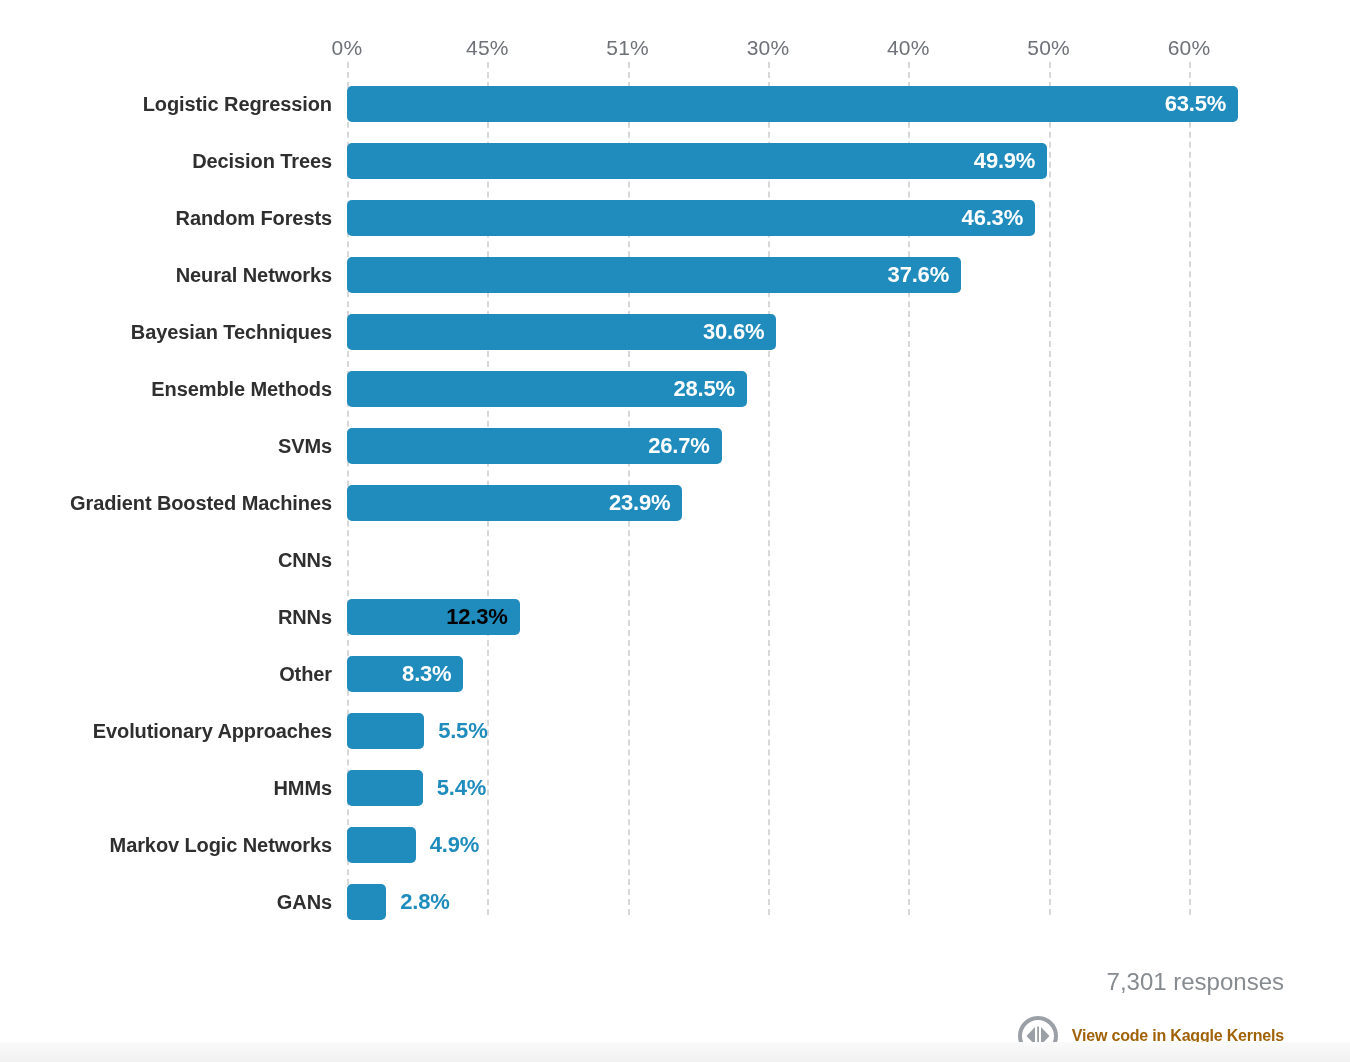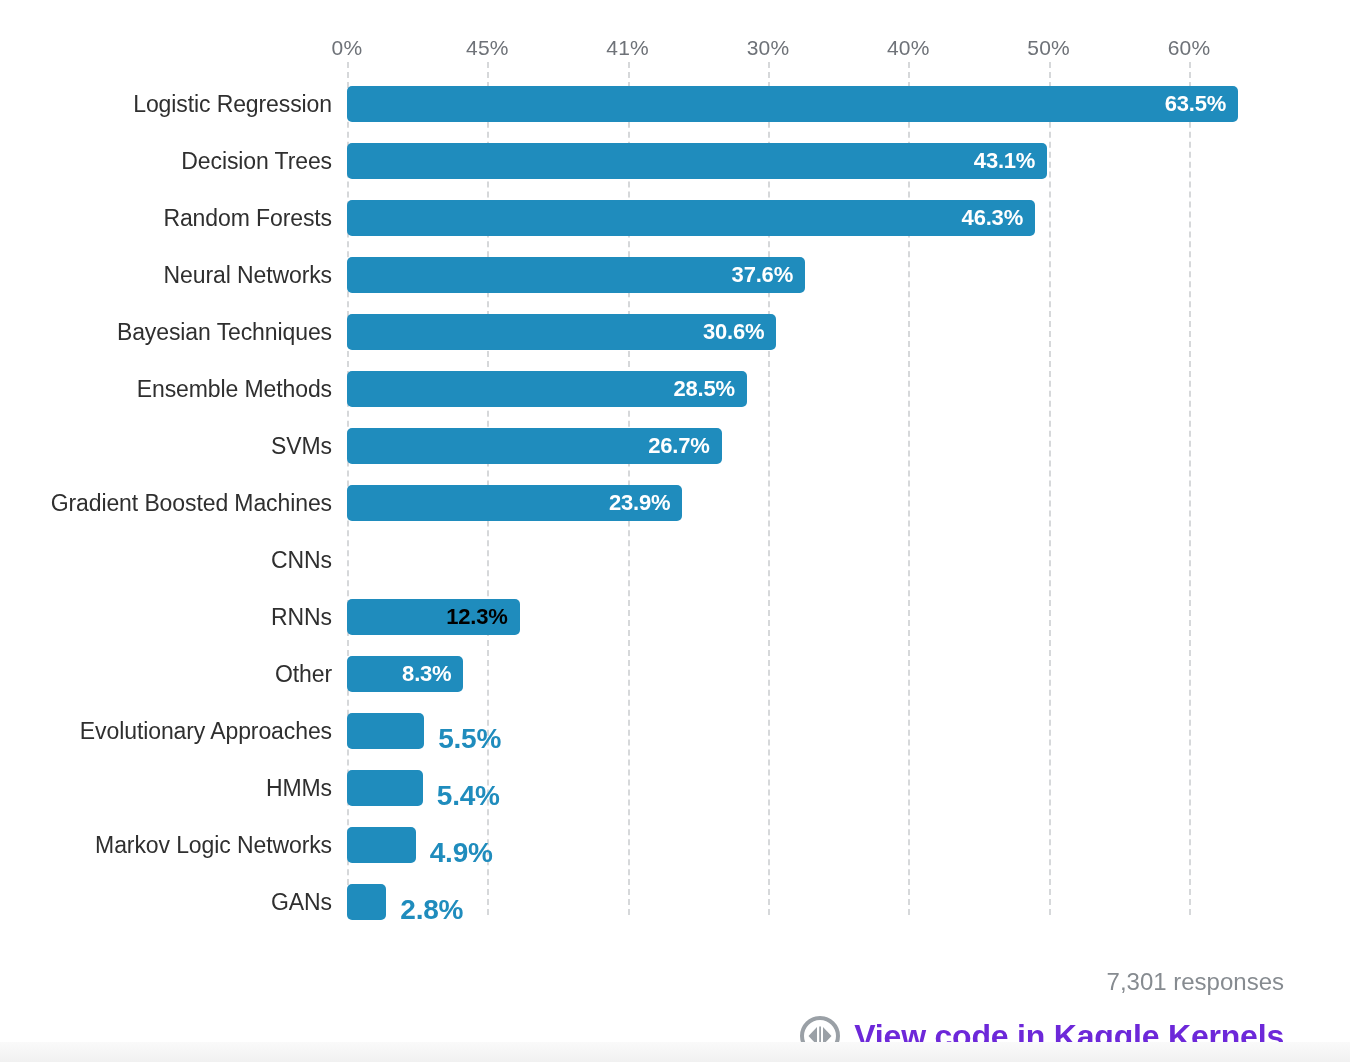--- a/index.html
+++ b/index.html
@@ -60,22 +60,22 @@
     left: 0;
     width: 1350px;
     height: 36px;
   }
   .cat-label {
     position: absolute;
     right: 1018px; 
     top: 0;
     height: 36px;
     line-height: 36px;
-    font-size: 23px;
-    font-weight: 400;
+    font-size: 20px;
+    font-weight: 700;
     color: #2f2f2f;
     white-space: nowrap;
     text-align: center;
     letter-spacing: -0.1px;
   }
   .bar {
     position: absolute;
     left: 347px;
     top: 0;
     height: 36px;
@@ -90,24 +90,24 @@
     height: 36px;
     line-height: 36px;
     font-size: 22px;
     font-weight: 700;
     color: #ffffff;
     white-space: nowrap;
     letter-spacing: -0.2px;
   }
   .bar-value-outside {
     position: absolute;
-    top: 8px;
+    top: 0;
     height: 36px;
     line-height: 36px;
-    font-size: 28px;
+    font-size: 22px;
     font-weight: 700;
     color: #1f8cbd;
     white-space: nowrap;
     letter-spacing: -0.2px;
   }
 
   
   .footer {
     position: absolute;
     left: 0;
@@ -127,23 +127,23 @@
   .kernels-link {
     position: absolute;
     right: 66px;
     top: 74px;
     display: flex;
     align-items: center;
     gap: 12px;
     white-space: nowrap;
   }
   .kernels-label {
-    font-size: 32px;
-    font-weight: 700;
-    color: #6d28d9;
+    font-size: 16px;
+    font-weight: 700;
+    color: #a16207;
     white-space: nowrap;
     letter-spacing: -0.2px;
   }
   .code-icon {
     width: 44px;
     height: 44px;
     display: block;
   }
 
   .bottom-strip {
@@ -166,48 +166,48 @@
         <div class="gridline" style="left: 487.33px; border-left-color: rgb(214, 216, 218);"></div>
         <div class="gridline" style="left: 627.66px; border-left-color: rgb(214, 216, 218);"></div>
         <div class="gridline" style="left: 767.99px; border-left-color: rgb(214, 216, 218);"></div>
         <div class="gridline" style="left: 908.32px; border-left-color: rgb(214, 216, 218);"></div>
         <div class="gridline" style="left: 1048.65px; border-left-color: rgb(214, 216, 218);"></div>
         <div class="gridline" style="left: 1188.98px; border-left-color: rgb(214, 216, 218);"></div>
       </div>
     <div id="tick-labels">
         <div class="tick-label" style="left: 347px; color: rgb(110, 114, 120);">0%</div>
         <div class="tick-label" style="left: 487.33px; color: rgb(110, 114, 120);">45%</div>
-        <div class="tick-label" style="left: 627.66px; color: rgb(110, 114, 120);">41%</div>
+        <div class="tick-label" style="left: 627.66px; color: rgb(110, 114, 120);">51%</div>
         <div class="tick-label" style="left: 767.99px; color: rgb(110, 114, 120);">30%</div>
         <div class="tick-label" style="left: 908.32px; color: rgb(110, 114, 120);">40%</div>
         <div class="tick-label" style="left: 1048.65px; color: rgb(110, 114, 120);">50%</div>
         <div class="tick-label" style="left: 1188.98px; color: rgb(110, 114, 120);">60%</div>
       </div>
     <div id="rows">
         <div class="row" style="top: 86px;">
           <div class="cat-label" style="color: rgb(47, 47, 47);">Logistic Regression</div>
           <div class="bar" style="width: 891.096px; background: rgb(31, 140, 189);">
             <div class="bar-value-inside" style="color: rgb(255, 255, 255);">63.5%</div>
           </div>
         </div>
         <div class="row" style="top: 143px;">
           <div class="cat-label" style="color: rgb(47, 47, 47);">Decision Trees</div>
           <div class="bar" style="width: 700.247px; background: rgb(31, 140, 189);">
-            <div class="bar-value-inside" style="color: rgb(255, 255, 255);">43.1%</div>
+            <div class="bar-value-inside" style="color: rgb(255, 255, 255);">49.9%</div>
           </div>
         </div>
         <div class="row" style="top: 200px; border-radius: 7px;">
           <div class="cat-label" style="color: rgb(47, 47, 47);">Random Forests</div>
           <div class="bar" style="width: 688px; background: rgb(31, 140, 189);">
             <div class="bar-value-inside" style="color: rgb(255, 255, 255);">46.3%</div>
           </div>
         </div>
         <div class="row" style="top: 257px;">
           <div class="cat-label" style="color: rgb(47, 47, 47);">Neural Networks</div>
-          <div class="bar" style="width: 458px; background: rgb(31, 140, 189);">
+          <div class="bar" style="width: 614px; background: rgb(31, 140, 189);">
             <div class="bar-value-inside" style="color: rgb(255, 255, 255);">37.6%</div>
           </div>
         </div>
         <div class="row" style="top: 314px;">
           <div class="cat-label" style="color: rgb(47, 47, 47);">Bayesian Techniques</div>
           <div class="bar" style="width: 429.41px; background: rgb(31, 140, 189);">
             <div class="bar-value-inside" style="color: rgb(255, 255, 255);">30.6%</div>
           </div>
         </div>
         <div class="row" style="top: 371px;">

